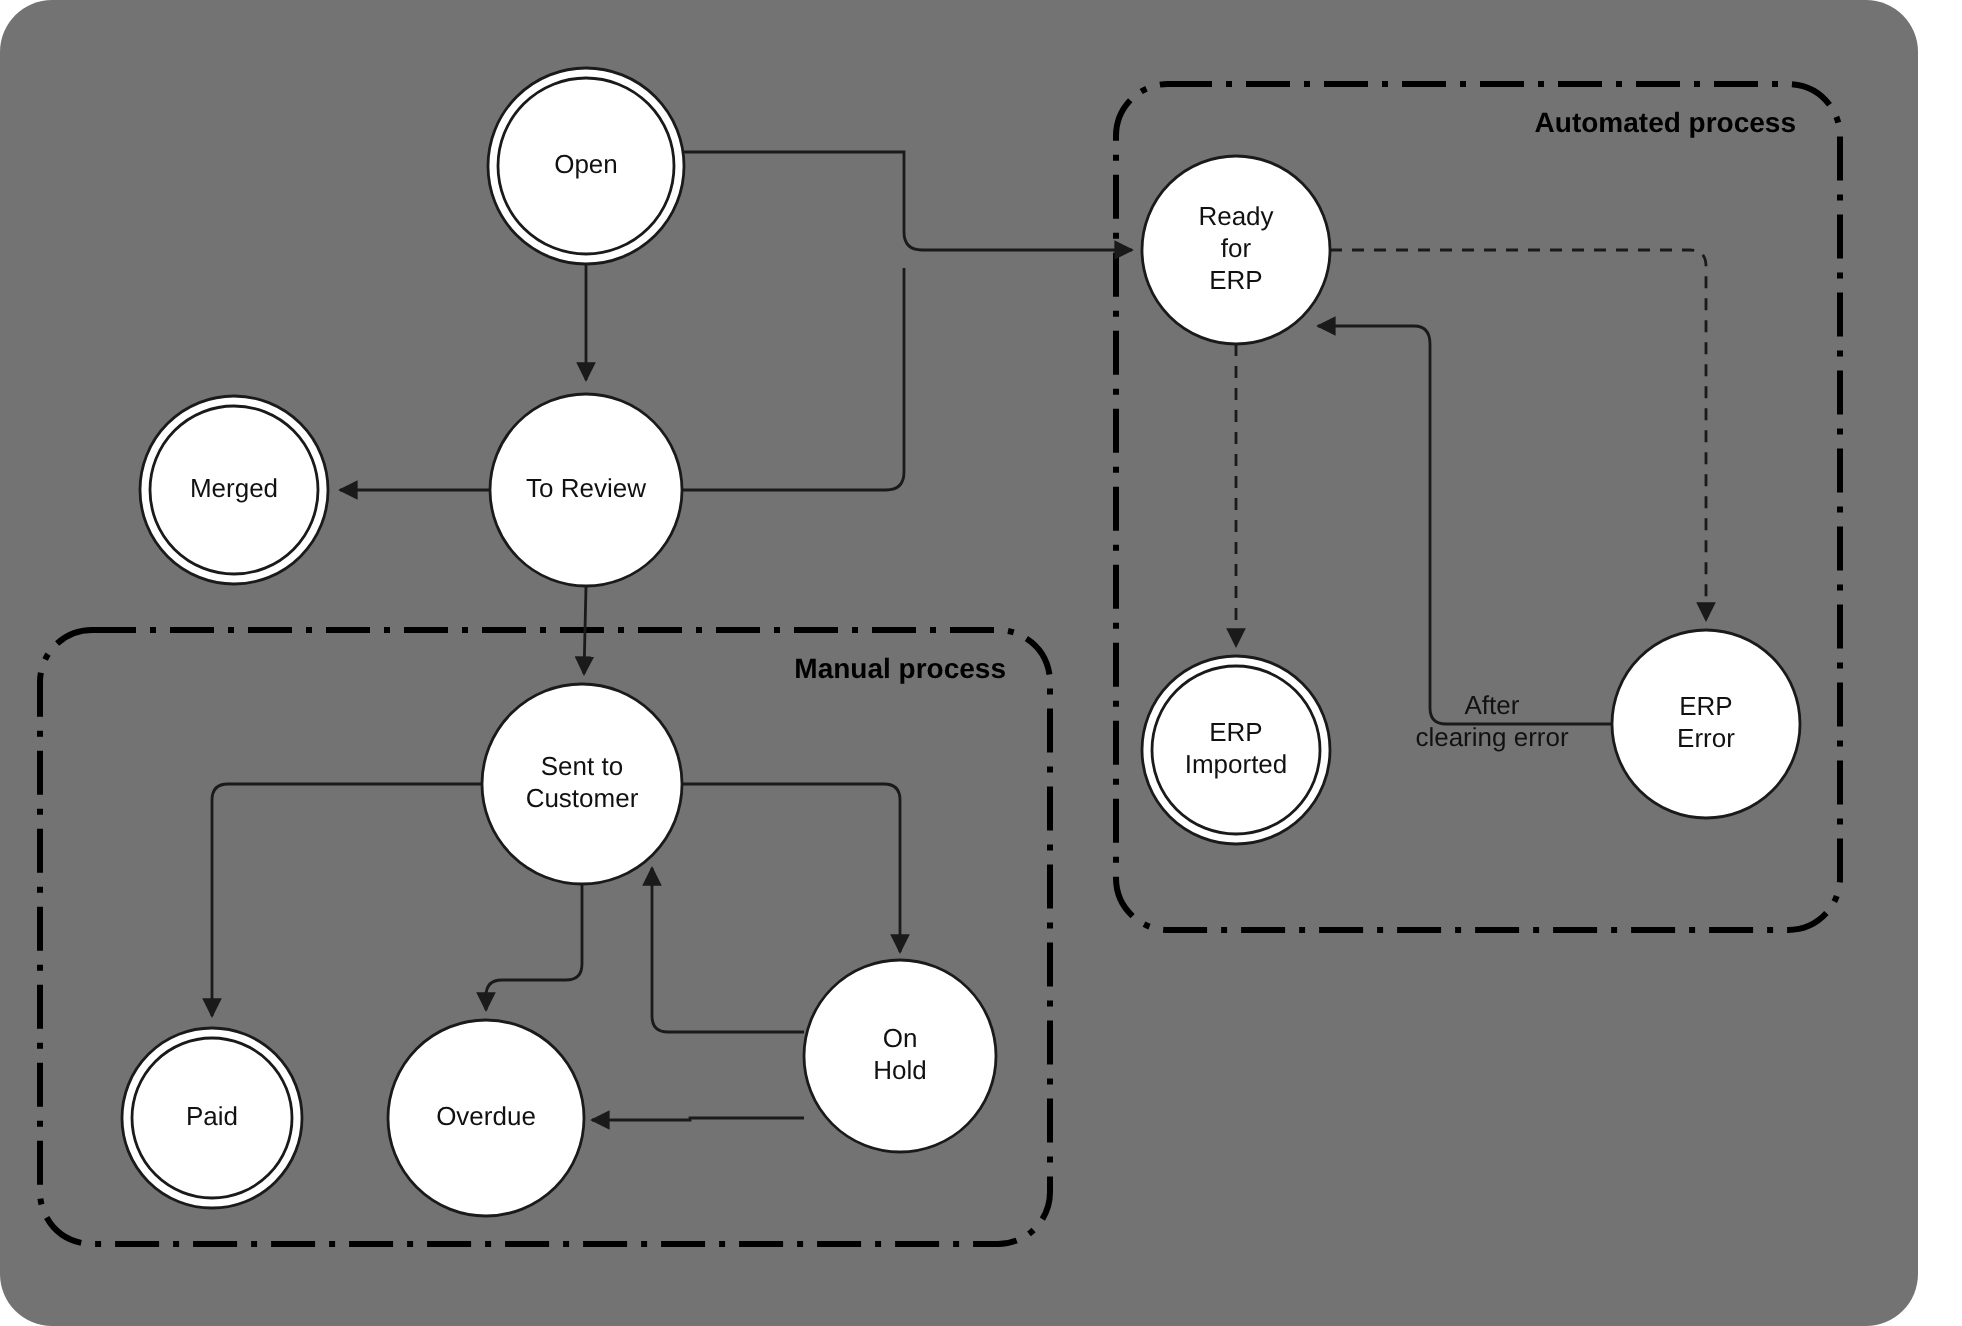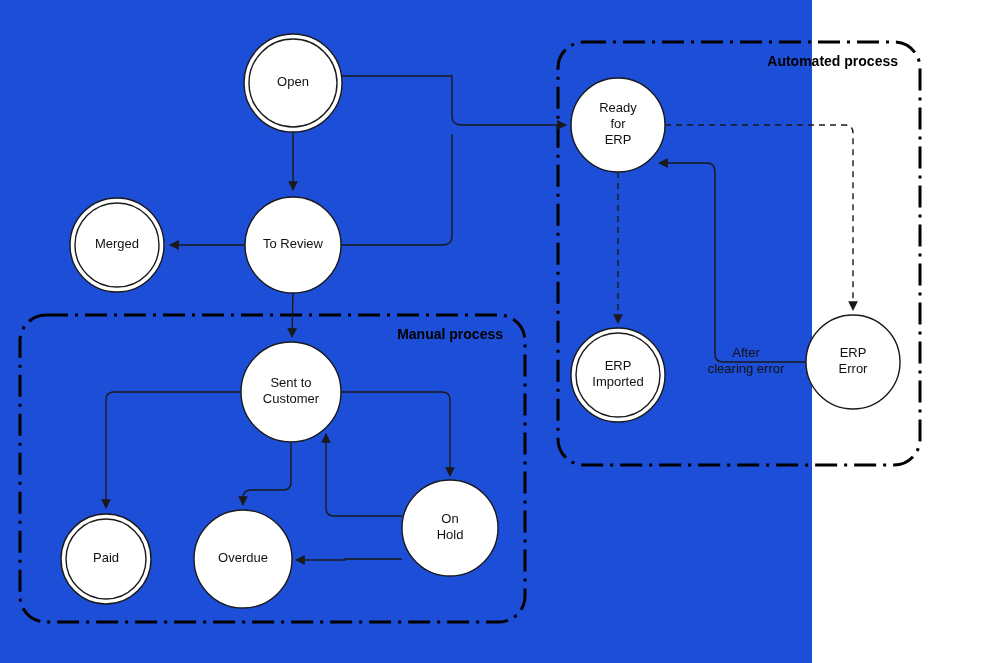--- a/index.html
+++ b/index.html
@@ -1,18 +1,18 @@
 <!DOCTYPE html>
 <html><head>
 <meta charset="utf-8">
 <style>
   html,body{margin:0;padding:0;background:#ffffff;}
   body{width:981px;height:663px;overflow:hidden;
        font-family:"Liberation Sans", sans-serif;}
-  #stage{position:relative;width:812px;height:663px;background:#1d4ed8;}
+  #stage{position:relative;width:959px;height:663px;background:#737373;border-radius:26px;}
   svg{position:absolute;left:0;top:0;}
   .nodelabel{font-family:"Liberation Sans", sans-serif;font-size:13px;fill:#111111;
              text-anchor:middle;dominant-baseline:middle;}
   .edgelabel{font-family:"Liberation Sans", sans-serif;font-size:13px;fill:#111111;
              text-anchor:middle;}
   .grouplabel{font-family:"Liberation Sans", sans-serif;font-size:14px;font-weight:bold;
               fill:#000000;text-anchor:end;}
   .ncirc{fill:#ffffff;stroke:#1a1a1a;stroke-width:1.4;}
   .ncircinner{fill:#ffffff;stroke:#1a1a1a;stroke-width:1.4;}
   .edge{fill:none;stroke:#1a1a1a;stroke-width:1.4;}

